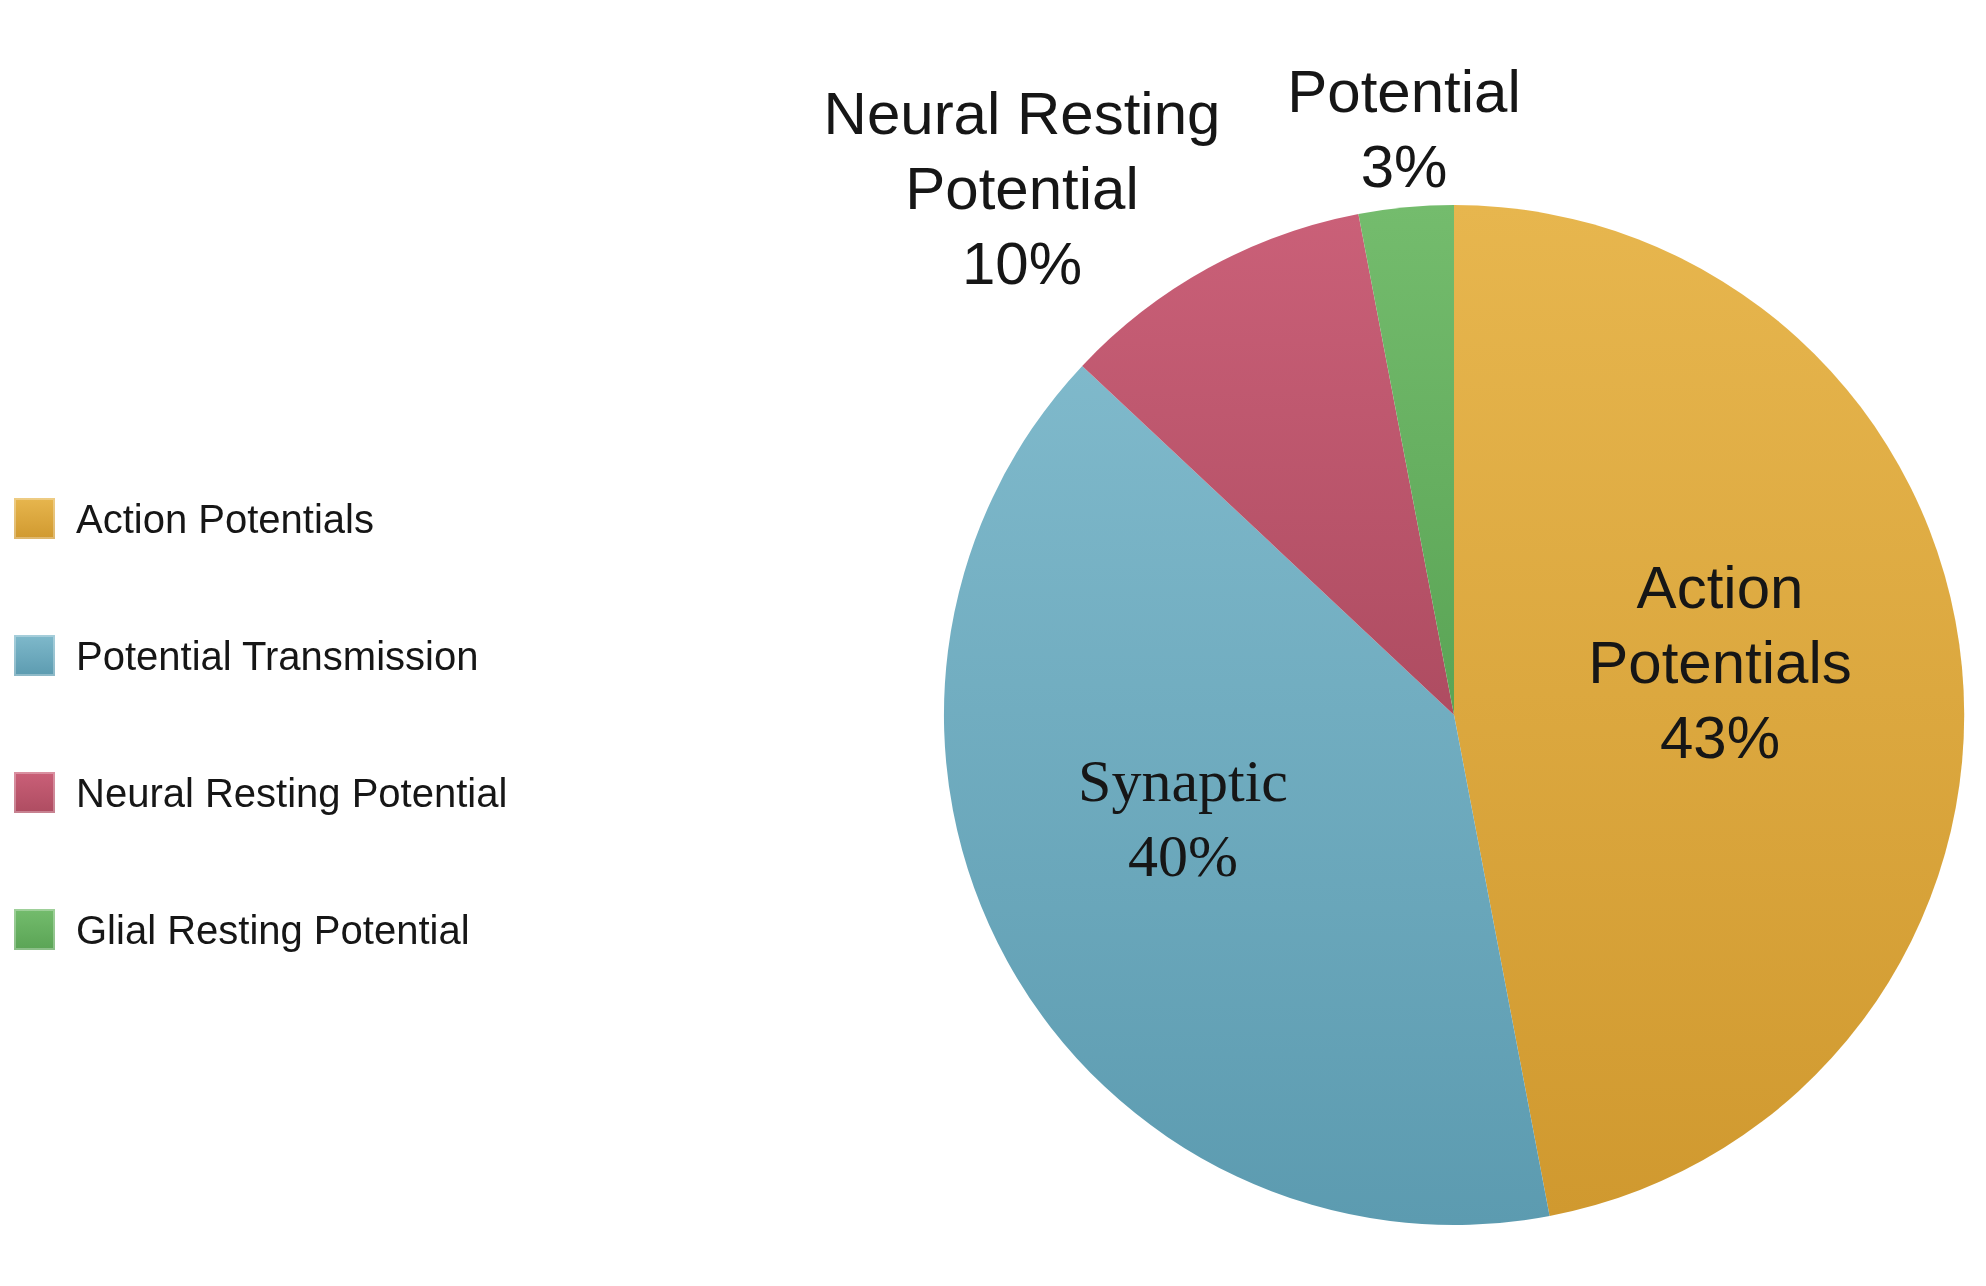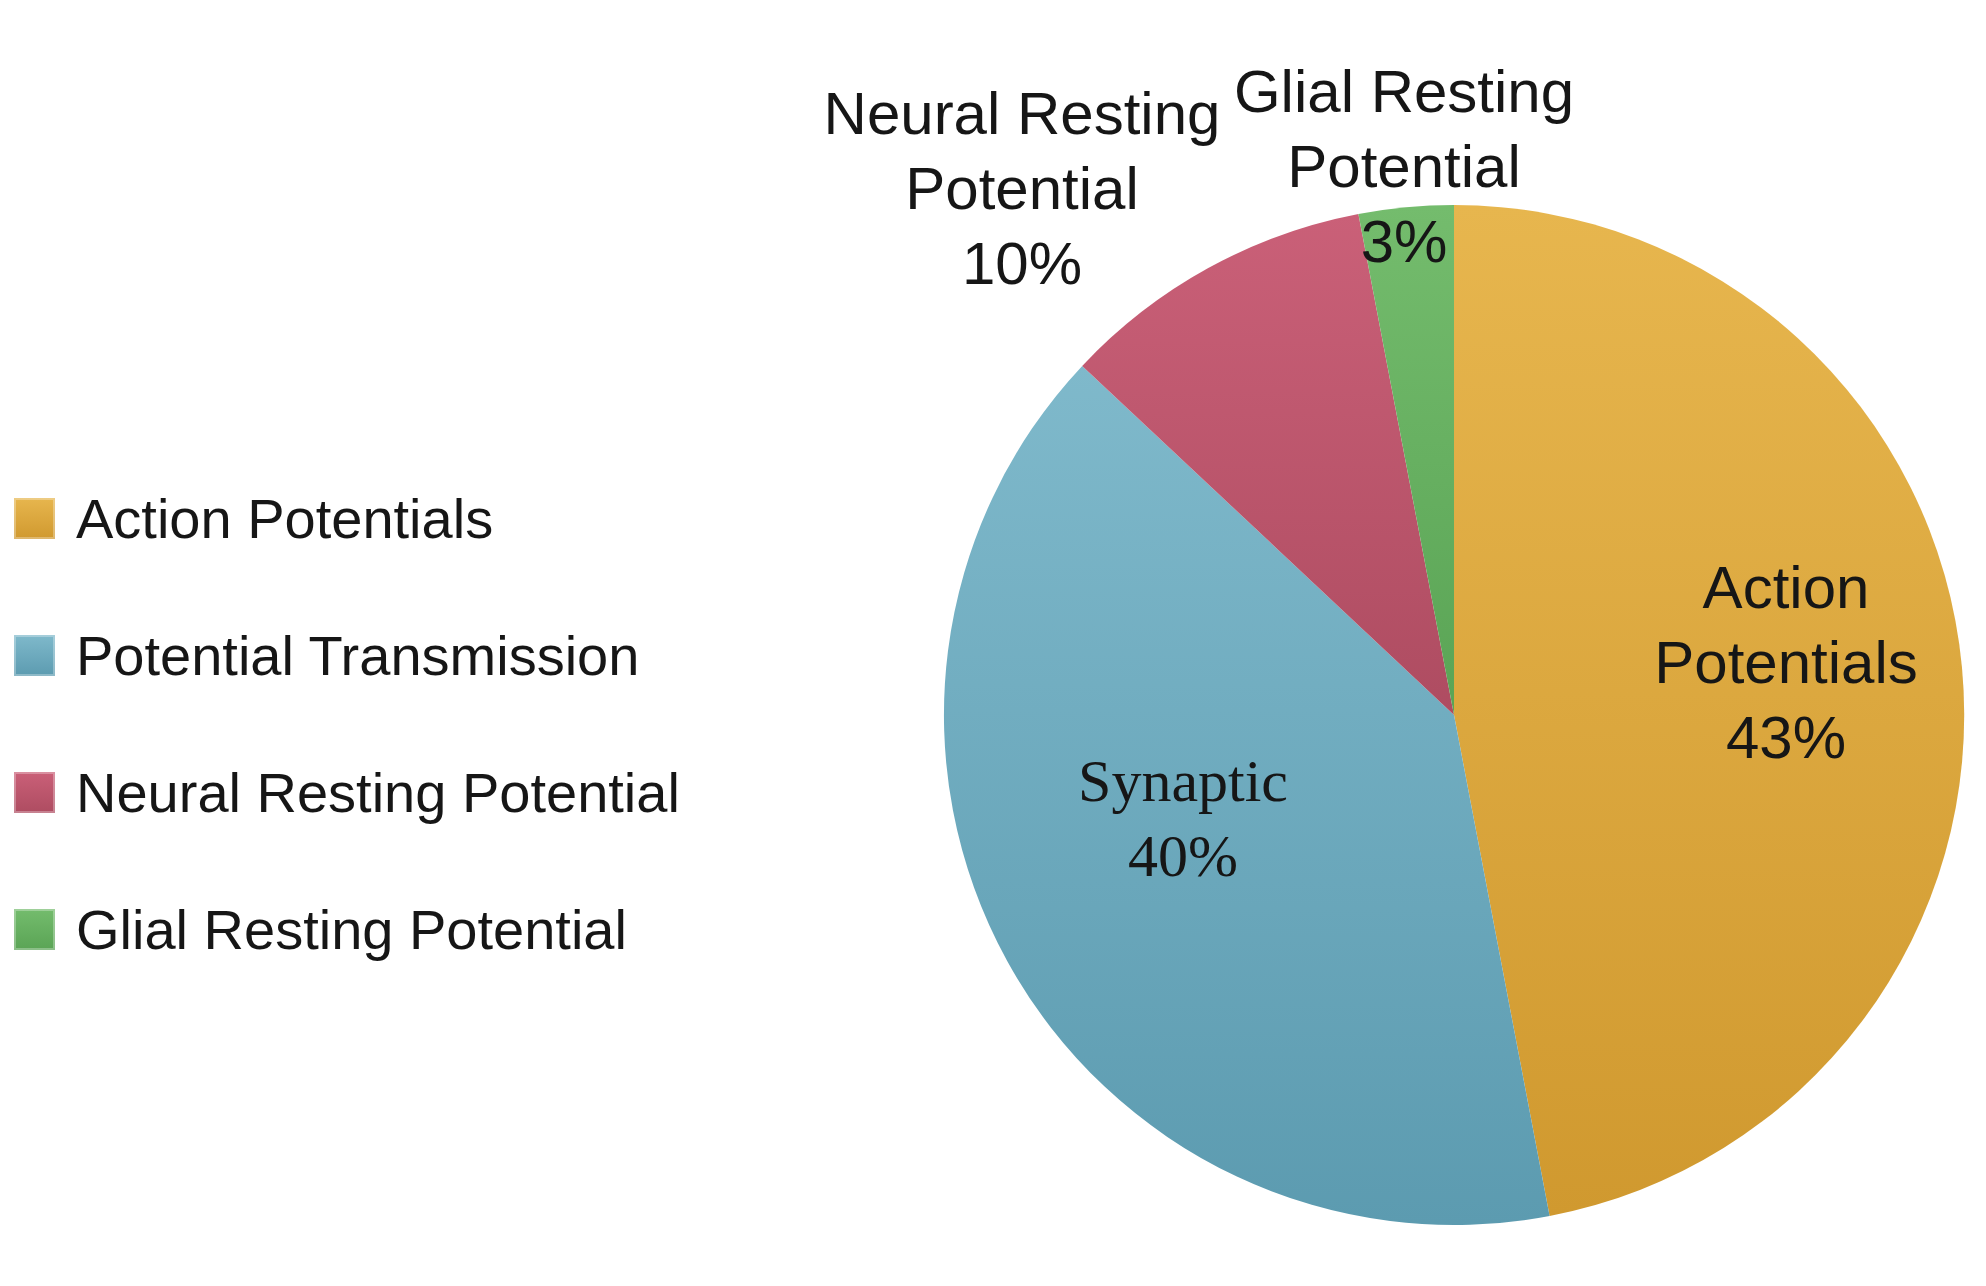--- a/index.html
+++ b/index.html
@@ -47,21 +47,21 @@
   }
   .legend-swatch {
     width: 41px;
     height: 41px;
     flex: 0 0 auto;
     box-shadow: inset 0 0 0 2px rgba(255,255,255,0.30);
   }
   .legend-label {
     margin-left: 21px;
     margin-top: -11px;
-    font-size: 56px;
+    font-size: 40px;
     line-height: 64px;
     color: #161616;
     white-space: nowrap;
   }
 </style>
 </head>
 <body>
 
 <div class="stage">
 
@@ -92,26 +92,25 @@
       </g>
   </svg>
 
   <div class="slice-label" style="left:1022px; top:76px;">
     <div>Neural Resting</div>
     <div>Potential</div>
     <div>10%</div>
   </div>
 
   <div class="slice-label" style="left:1404px; top:54px;">
-    <div>Glial Resting</div>
     <div>Potential</div>
     <div>3%</div>
   </div>
 
-  <div class="slice-label" style="left:1786px; top:550px;">
+  <div class="slice-label" style="left:1720px; top:550px;">
     <div>Action</div>
     <div>Potentials</div>
     <div>43%</div>
   </div>
 
   <div class="slice-label" style="left:1183px; top:744px;font-family:Liberation Serif, serif;">
     <div>Synaptic</div>
     <div>40%</div>
   </div>
 

